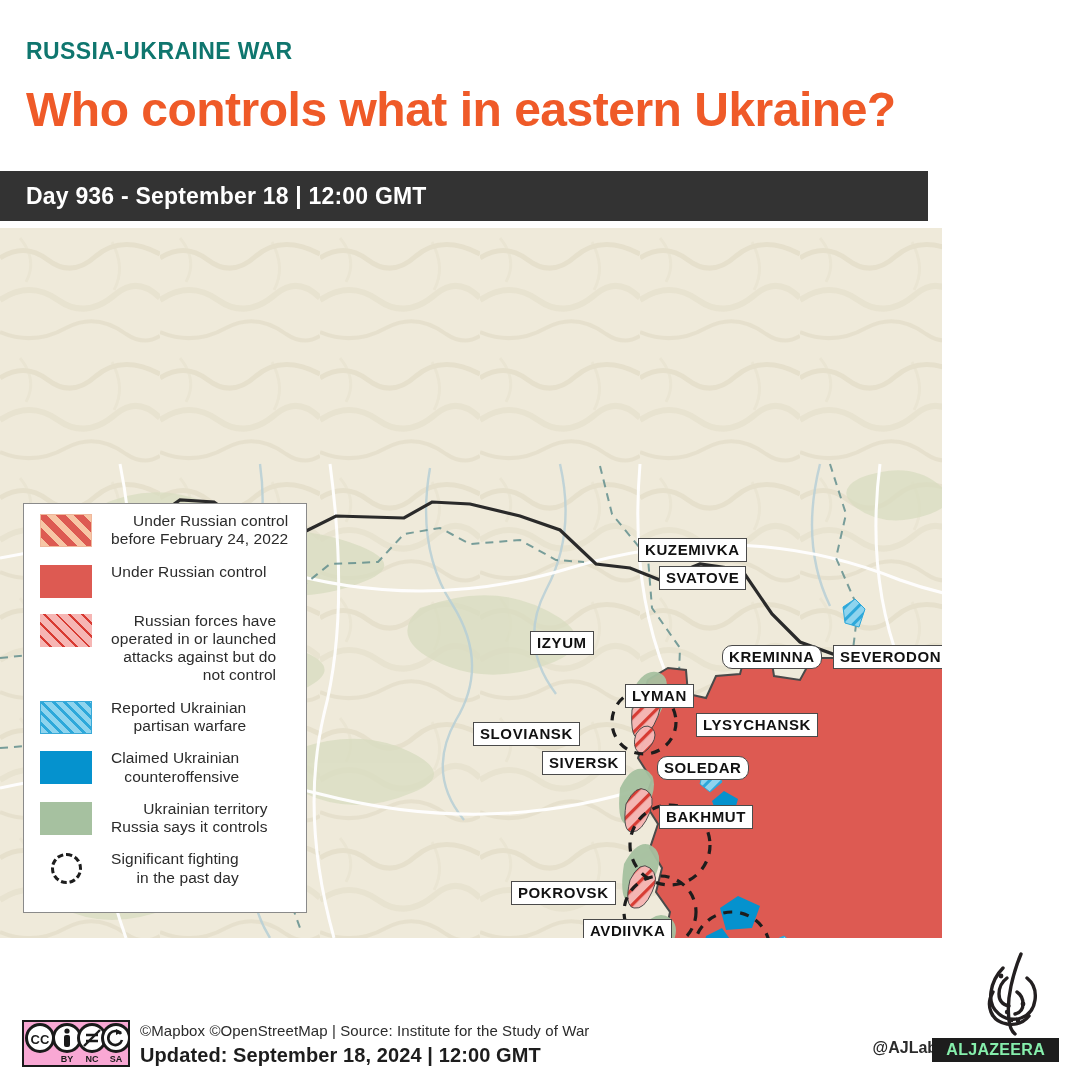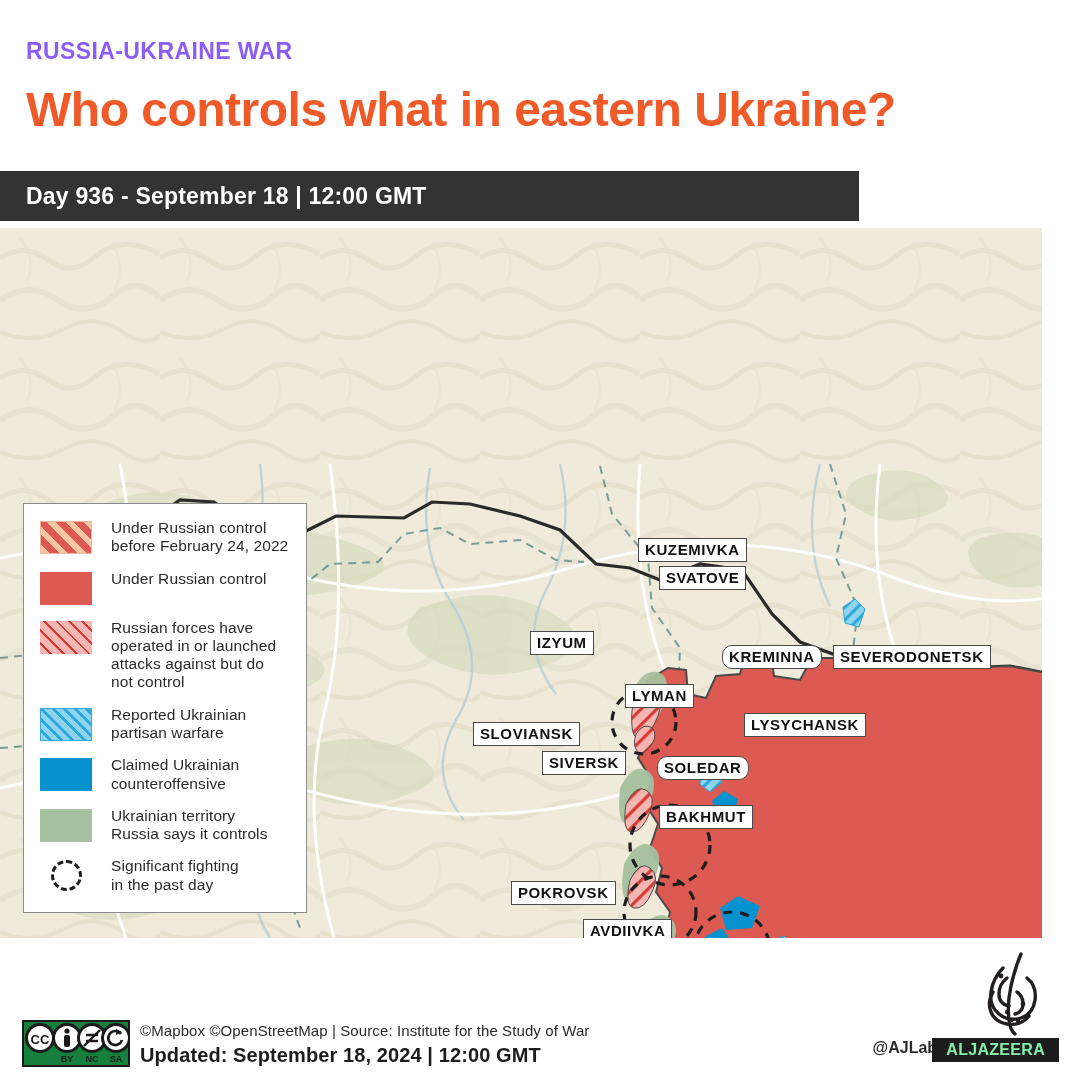--- a/index.html
+++ b/index.html
@@ -7,39 +7,39 @@
     font-family:"Liberation Sans", sans-serif;
     width:1081px;height:1081px;position:relative;overflow:hidden;
     -webkit-font-smoothing:antialiased;
   }
   .page{position:absolute;inset:0;width:1081px;height:1081px;background:#ffffff;}
 
   
   .kicker{
     position:absolute;left:26px;top:38px;
     font-size:23px;font-weight:bold;letter-spacing:0.4px;
-    color:#8b5cf6;
+    color:#0f766e;
   }
   .headline{
     position:absolute;left:26px;top:82px;
     font-size:48px;font-weight:700;letter-spacing:-0.5px;
     color:#ef5a28;white-space:nowrap;
   }
   .daybar{
-    position:absolute;left:0;top:171px;width:859px;height:50px;
+    position:absolute;left:0;top:171px;width:928px;height:50px;
     background:#333333;
   }
   .daybar-text{
     position:absolute;left:26px;top:0;height:50px;line-height:50px;
     font-size:23px;font-weight:bold;color:#ffffff;letter-spacing:0.2px;
   }
 
   
   .map{
-    position:absolute;left:0;top:228px;width:1042px;height:710px;
+    position:absolute;left:0;top:228px;width:942px;height:710px;
     overflow:hidden;background:#0f172a;
   }
   .map svg{display:block;width:1081px;height:710px;}
 
   
   .city{
     position:absolute;
     background:#ffffff;
     color:#111111;
     font-size:15px;font-weight:bold;
@@ -48,21 +48,21 @@
     border:1px solid #4a4a4a;
     white-space:nowrap;
     line-height:1.05;
   }
 
   
   .legend{
     position:absolute;left:23px;top:503px;width:284px;height:410px;
     background:#ffffff;border:1px solid #8a8a8a;box-sizing:border-box;
   }
-  .legend-inner{padding:15px 14px 10px 16px;}
+  .legend-inner{padding:8px 14px 10px 16px;text-align:right;}
   .lg-row{display:flex;align-items:flex-start;margin-bottom:14px;}
   .lg-sw{
     width:52px;height:33px;flex:0 0 52px;margin-right:19px;margin-top:2px;
     box-sizing:border-box;
   }
   .lg-txt{
     font-size:15.5px;line-height:1.18;color:#2b2b2b;letter-spacing:0.1px;
     padding-top:0px;
   }
   .sw-prewar{
@@ -94,21 +94,21 @@
   }
   .sw-circle i{
     display:block;width:31px;height:31px;border-radius:50%;
     border:3.5px dashed #1d1d1d;box-sizing:border-box;
   }
 
   
   .footer{position:absolute;left:0;top:938px;width:1081px;height:143px;background:#fff;}
   .cc-badge{
     position:absolute;left:22px;top:1020px;
-    width:108px;height:47px;background:#15803d;border:2px solid #1a1a1a;
+    width:108px;height:47px;background:#f9a8d4;border:2px solid #1a1a1a;
     box-sizing:border-box;
   }
   .cc-badge svg{display:block;}
   .src-line{
     position:absolute;left:140px;top:1022px;
     font-size:15px;color:#2b2b2b;letter-spacing:0.1px;
   }
   .upd-line{
     position:absolute;left:140px;top:1044px;
     font-size:20px;font-weight:bold;color:#1d1d1d;letter-spacing:0.1px;
@@ -282,21 +282,21 @@
         </g>
       </g>
     </svg>
 
     <div class="city" style="left:638px;top:310px;">KUZEMIVKA</div>
     <div class="city" style="left:659px;top:338px;">SVATOVE</div>
     <div class="city" style="left:530px;top:403px;">IZYUM</div>
     <div class="city" style="left:722px;top:417px;border-radius:10px;">KREMINNA</div>
     <div class="city" style="left:833px;top:417px;">SEVERODONETSK</div>
     <div class="city" style="left:625px;top:456px;">LYMAN</div>
-    <div class="city" style="left:744px;top:485px;">LYSYCHANSK</div>
+    <div class="city" style="left:696px;top:485px;">LYSYCHANSK</div>
     <div class="city" style="left:473px;top:494px;">SLOVIANSK</div>
     <div class="city" style="left:542px;top:523px;">SIVERSK</div>
     <div class="city" style="left:657px;top:528px;border-radius:10px;">SOLEDAR</div>
     <div class="city" style="left:659px;top:577px;">BAKHMUT</div>
     <div class="city" style="left:502px;top:653px;margin-left:9px;">POKROVSK</div>
     <div class="city" style="left:583px;top:691px;">AVDIIVKA</div>
   </div>
 
   <div class="legend">
     <div class="legend-inner">

